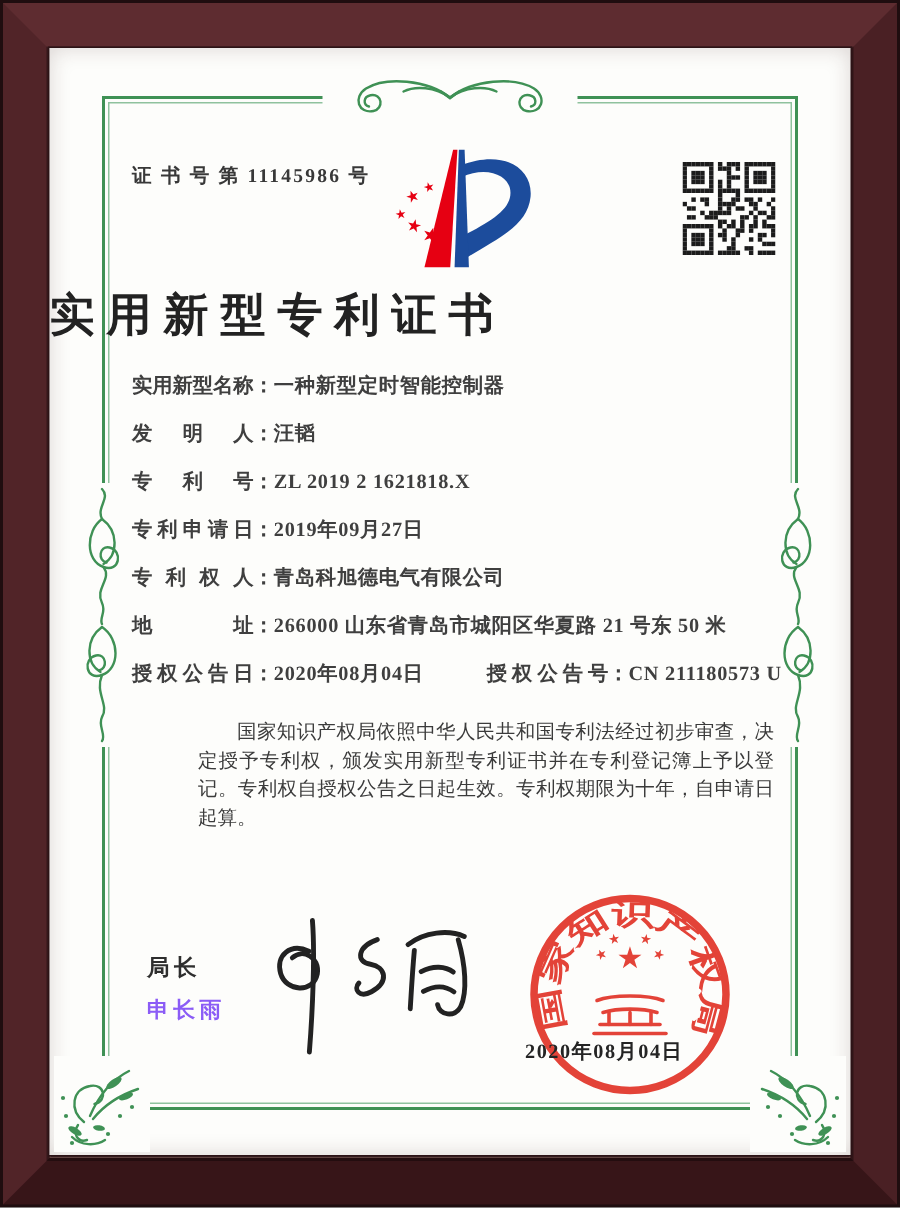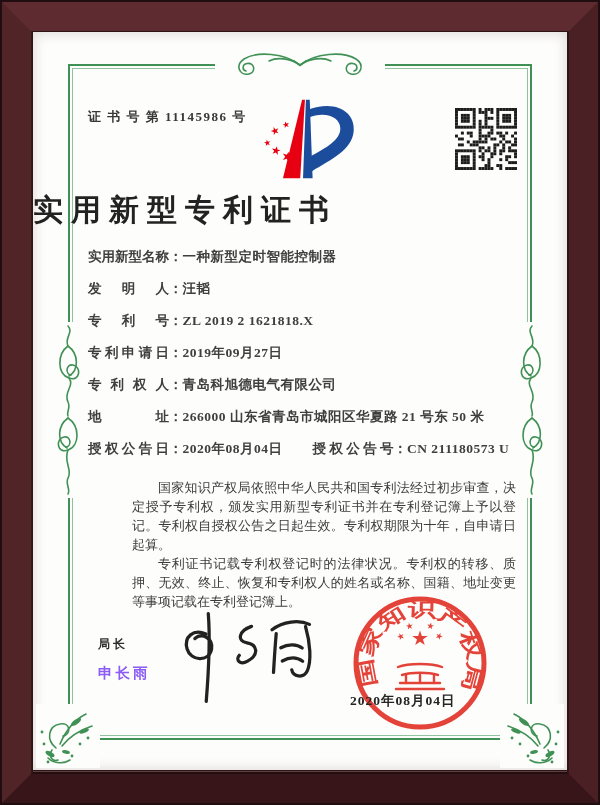--- a/index.html
+++ b/index.html
@@ -60,27 +60,27 @@
   }
   .fields{
     position:absolute;left:55px;top:218px;width:440px;
     display:flex;flex-direction:column;gap:18px;
     font-size:13.5px;font-weight:700;color:var(--ink);
   }
   .frow{white-space:nowrap;line-height:14px;}
   .flabel{display:inline-block;width:6em;text-align:justify;text-align-last:justify;vertical-align:top;}
   .fcolon{display:inline-block;vertical-align:top;}
   .fvalue{display:inline-block;vertical-align:top;letter-spacing:.5px;}
-  .fpair2{margin-left:30px;}
+  .fpair2{margin-left:42px;}
   .paras{
     position:absolute;left:55px;top:446px;width:428px;
     font-size:13px;line-height:19px;color:#3b3b3b;text-align:justify;font-weight:400;
   }
   .paras p{text-indent:2em;margin-left:44px;}
-  .signer-title{position:absolute;left:65px;top:604px;font-size:12px;font-weight:700;letter-spacing:3px;color:#2e2e2e;}
+  .signer-title{position:absolute;left:65px;top:604px;font-size:15px;font-weight:700;letter-spacing:3px;color:#2e2e2e;}
   .signer-name{position:absolute;left:65px;top:632px;font-size:14.5px;font-weight:700;letter-spacing:3px;color:#8b5cf6;}
   .signature{position:absolute;left:142px;top:568px;width:150px;height:112px;}
   .seal{position:absolute;left:305px;top:551px;width:164px;height:164px;opacity:.95;}
   .seal-date{
     position:absolute;left:317px;top:660px;width:140px;font-size:13.5px;font-weight:700;
     color:#242424;letter-spacing:1px;white-space:nowrap;
   }
   .gstroke{stroke:var(--green);stroke-width:1.6;fill:none;stroke-linecap:round;}
   .gfill{fill:var(--green);stroke:none;}
 </style>
@@ -431,21 +431,20 @@
       <div class="frow">
         <span class="flabel">地址</span><span class="fcolon">：</span><span class="fvalue">266000 山东省青岛市城阳区华夏路 21 号东 50 米</span>
       </div>
       <div class="frow">
         <span class="flabel">授权公告日</span><span class="fcolon">：</span><span class="fvalue">2020年08月04日</span><span class="flabel fpair2">授权公告号</span><span class="fcolon">：</span><span class="fvalue">CN 211180573 U</span>
       </div>
     </div>
 
     <div class="paras">
       <p>国家知识产权局依照中华人民共和国专利法经过初步审查，决定授予专利权，颁发实用新型专利证书并在专利登记簿上予以登记。专利权自授权公告之日起生效。专利权期限为十年，自申请日起算。</p>
-      <p>专利证书记载专利权登记时的法律状况。专利权的转移、质押、无效、终止、恢复和专利权人的姓名或名称、国籍、地址变更等事项记载在专利登记簿上。</p>
     </div>
 
     <div class="signer-title">局长</div>
     <div class="signer-name">申长雨</div>
 
     <svg class="signature" viewBox="0 0 145 110">
       <g fill="none" stroke="#222" stroke-width="3.2" stroke-linecap="round" transform="rotate(-2 72 55)">
         <path d="M30,32 C18,26 8,34 11,46 C14,58 32,60 35,47 C37,36 26,30 19,36"></path>
         <path d="M33,12 C34,34 31,72 28,98"></path>
         <path d="M75,26 C62,30 60,40 70,42 C80,44 82,54 70,60 C62,64 58,58 62,54"></path>

